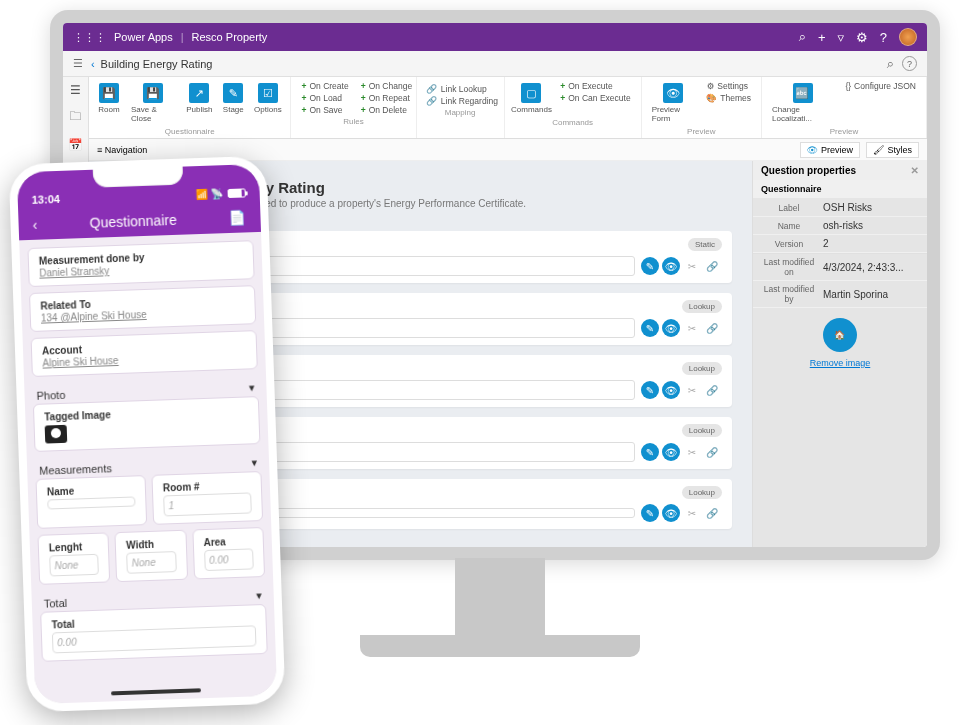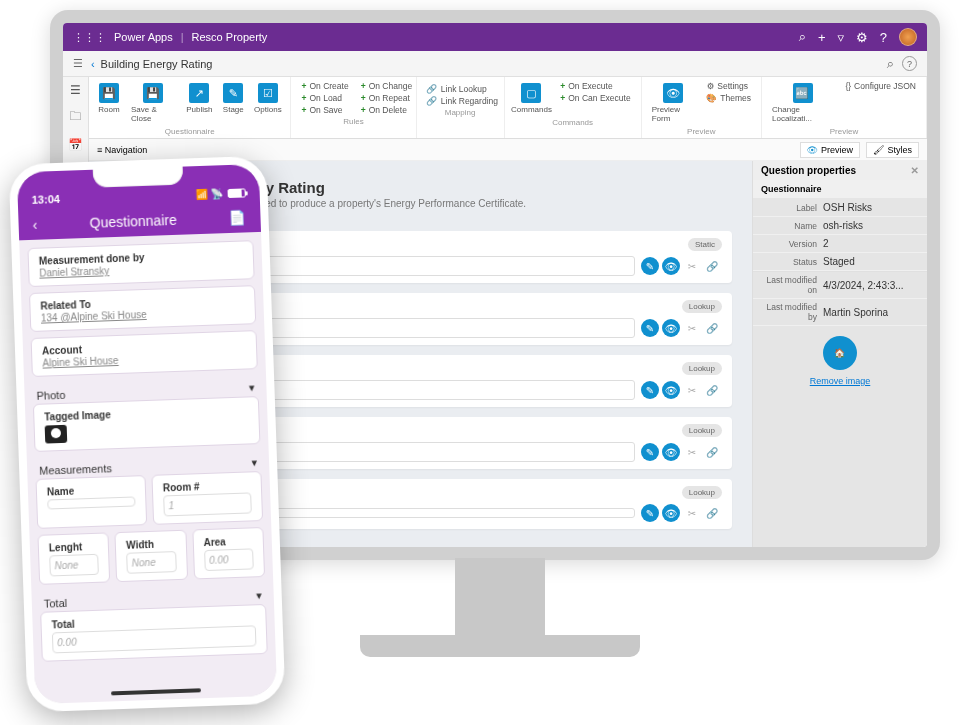--- a/index.html
+++ b/index.html
@@ -50,21 +50,21 @@
   .qi-acts{display:flex;gap:3px}
   .cab{width:18px;height:18px;border-radius:50%;display:flex;align-items:center;justify-content:center;font-size:10px;cursor:pointer}
   .cab.blue{background:#1090cf;color:#fff}
   .cab.gray{background:transparent;color:#aaa}
   .dots{position:absolute;left:-14px;top:50%;transform:translateY(-50%);color:#bbb;font-size:10px;line-height:5px}
   .props{width:175px;border-left:1px solid #ddd;background:#e5e5e5;font-size:9px;display:flex;flex-direction:column;overflow:auto}
   .props .ph{background:#eee;padding:4px 8px;font-weight:600;font-size:10px;display:flex;align-items:center}
   .props .ph .x{margin-left:auto;color:#999;cursor:pointer}
   .props .sec{padding:4px 8px;font-weight:600;background:#f0f0f0;border-bottom:1px solid #e5e5e5}
   .props .row{display:flex;padding:3px 8px;border-bottom:1px solid #f0f0f0;align-items:center}
-  .props .row .k{width:62px;color:#666;text-align:right;padding-right:6px;font-size:8.5px}
+  .props .row .k{width:62px;color:#666;text-align:center;padding-right:6px;font-size:8.5px}
   .props .row .v{flex:1;font-size:10px;color:#333;overflow:hidden;text-overflow:ellipsis;white-space:nowrap}
   .props .iconbox{text-align:center;padding:10px 0}
   .props .qic{width:34px;height:34px;border-radius:50%;background:#1090cf;margin:0 auto;display:flex;align-items:center;justify-content:center;color:#fff}
   .props .remove-link{color:#0078d4;text-decoration:underline;font-size:9px;display:block;text-align:center;margin-top:6px;cursor:pointer}
   .copy{width:12px;height:12px;border:1px solid #aaa;font-size:7px;display:inline-flex;align-items:center;justify-content:center;margin-left:3px;cursor:pointer}
   .phone{position:absolute;left:18px;top:160px;width:258px;height:548px;background:#fff;border-radius:36px;border:8px solid #fff;box-shadow:0 8px 30px rgba(0,0,0,.3),inset 0 0 0 1px #ddd;transform:rotate(-2deg);overflow:hidden}
   .notch{position:absolute;top:-2px;left:50%;transform:translateX(-50%);width:90px;height:20px;background:#fff;border-radius:0 0 14px 14px;z-index:2;border:1px solid #eee;border-top:none}
   .pstatus{background:#8a2fb5;color:#fff;height:38px;display:flex;align-items:flex-end;padding:0 14px 4px;font-size:11px;font-weight:600}
   .pstatus .sp{flex:1}
   .pstatus .sig{display:flex;gap:4px;align-items:center;font-size:10px}
@@ -372,24 +372,20 @@
                   <span class="v">OSH Risks</span>
                 </div>
                 <div class="row">
                   <span class="k">Name</span>
                   <span class="v">osh-risks</span>
                 </div>
                 <div class="row">
                   <span class="k">Version</span>
                   <span class="v">2</span>
                 </div>
-                <div class="row">
-                  <span class="k">Status</span>
-                  <span class="v">Staged</span>
-                </div>
               </div>
   <div id="prows2" style="border-top:1px solid #e0e0e0">
                 <div class="row">
                   <span class="k">Last modified on</span>
                   <span class="v">4/3/2024, 2:43:3...</span>
                 </div>
                 <div class="row">
                   <span class="k">Last modified by</span>
                   <span class="v">Martin Sporina</span>
                 </div>

